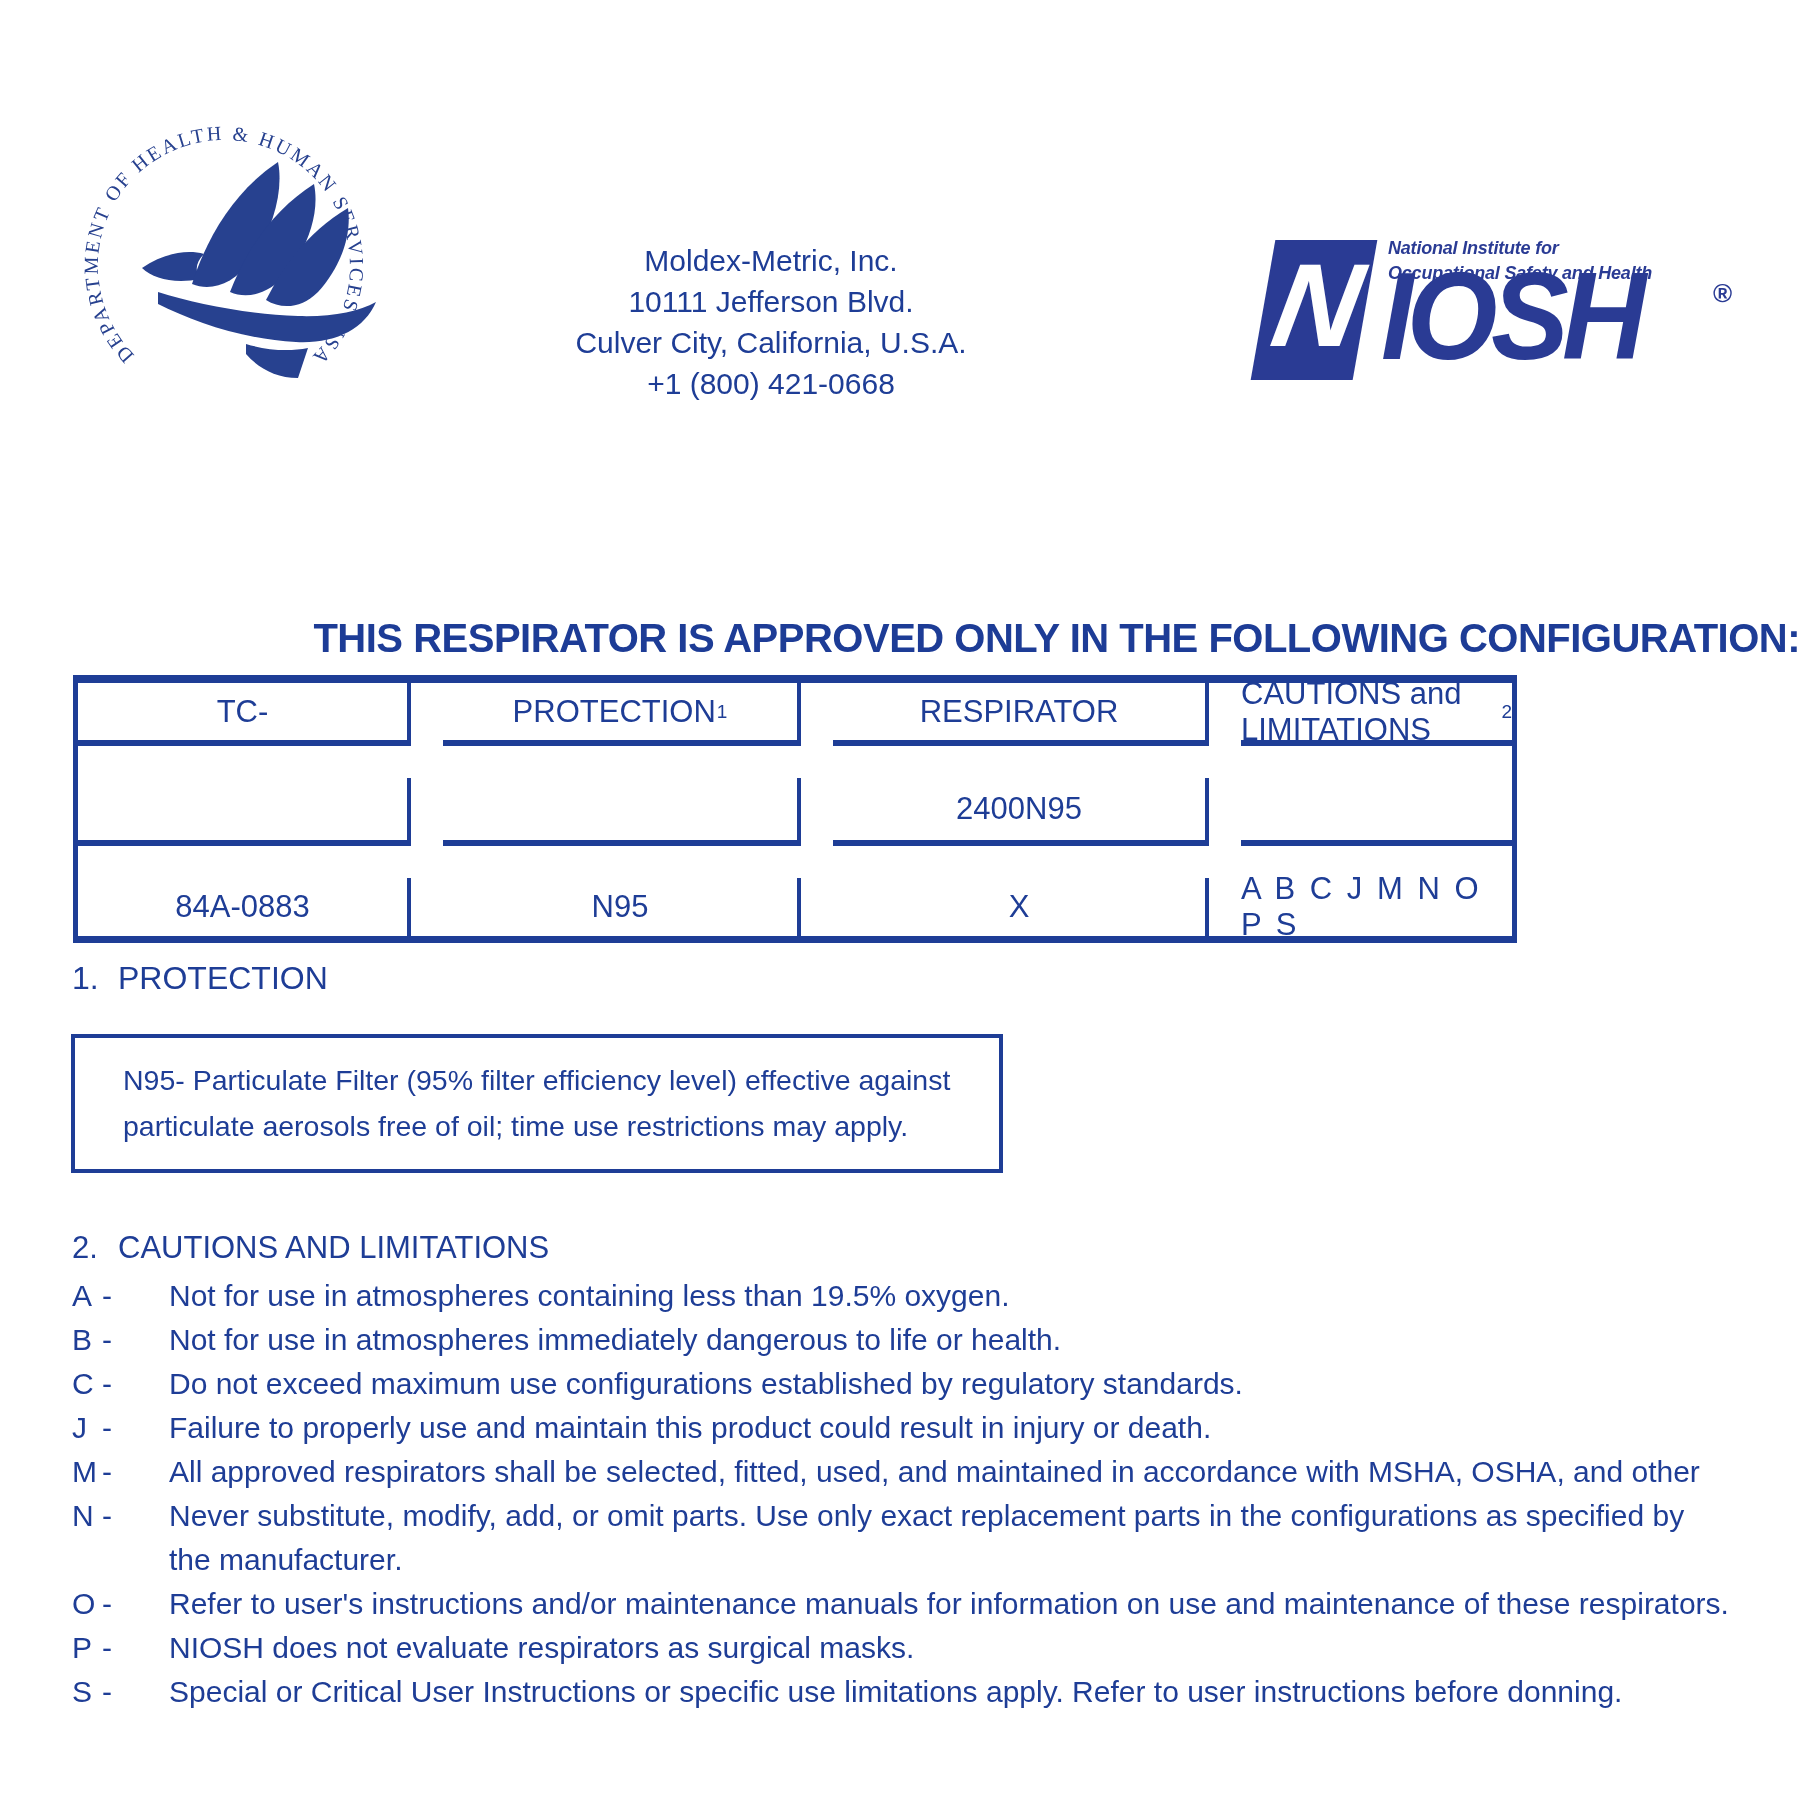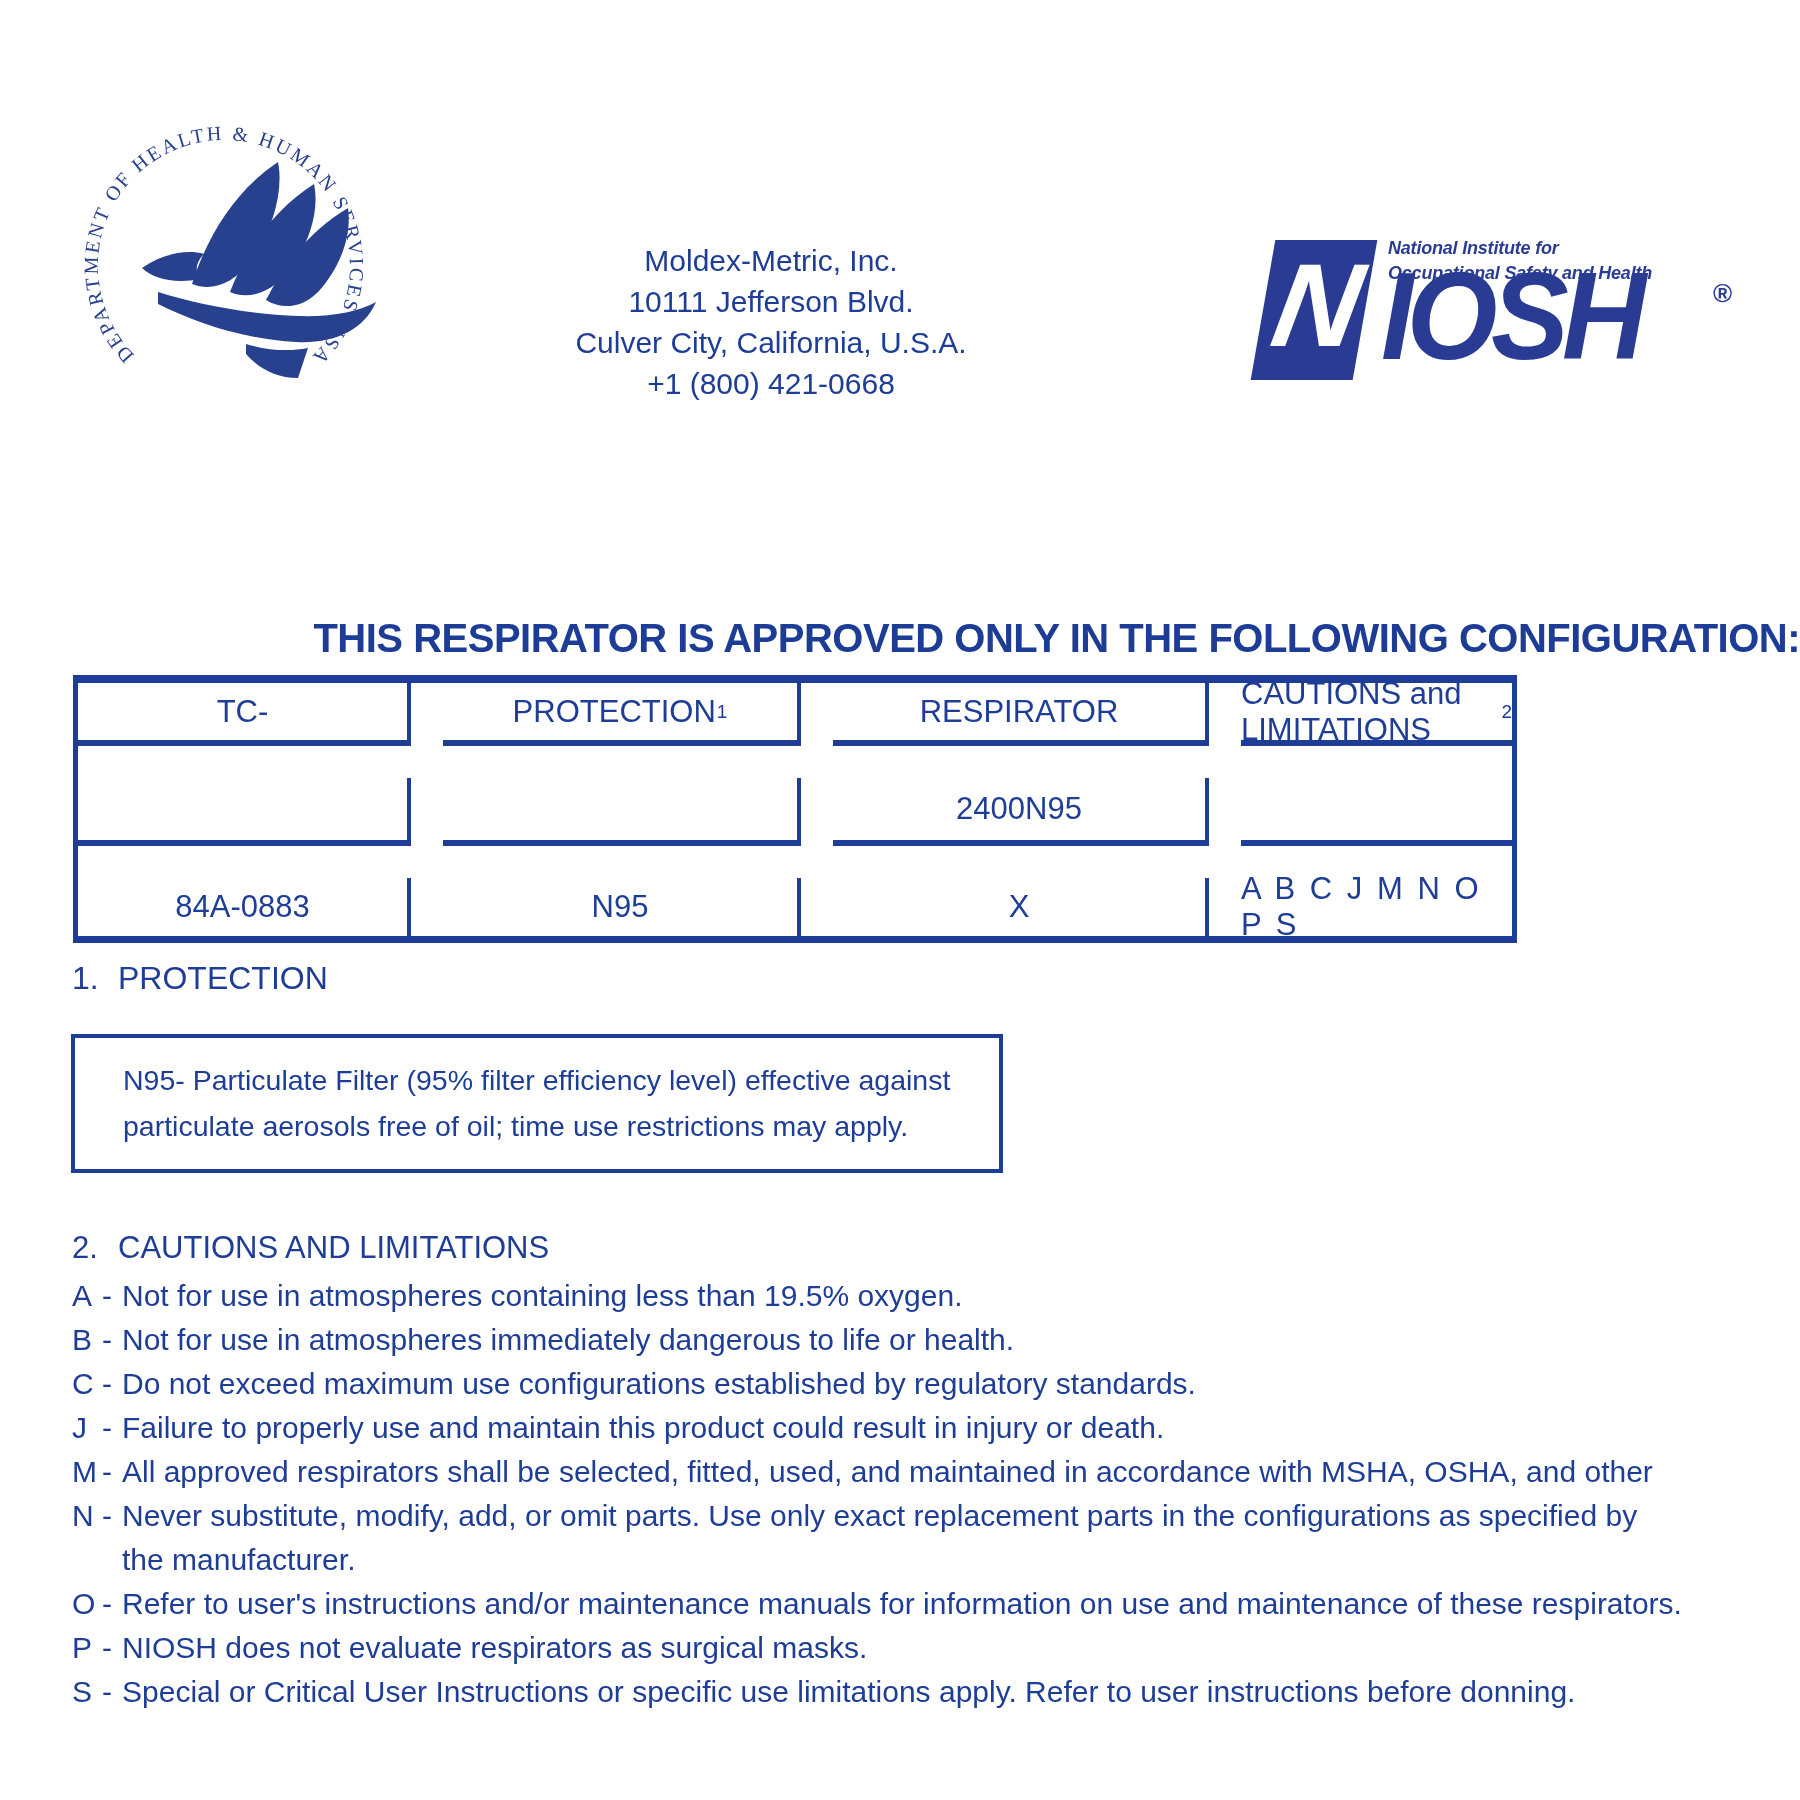--- a/index.html
+++ b/index.html
@@ -81,21 +81,21 @@
     display:flex;flex-direction:column;justify-content:center;
     padding-left:48px;gap:13px;
     font-size:28.5px;color:#1e3d96;
   }
 
   
   .cautions{position:absolute;left:72px;top:1274px;width:1700px;}
   .caution-line{display:flex;font-size:30px;line-height:44px;color:#1e3d96;}
   .c-letter{width:30px;flex:none;}
   .c-dash{width:20px;flex:none;}
-  .c-text{white-space:nowrap;}
+  .c-text{white-space:nowrap;margin-left:47px;}
 </style>
 </head>
 <body>
 
 <div class="page">
 
   <div class="hhs-seal">
     <svg width="350" height="340" viewBox="0 0 350 340">
       <defs>
         <path id="sealArc" d="M 88.9 259.1 A 126 126 0 1 1 267.1 259.1" fill="none"></path>

